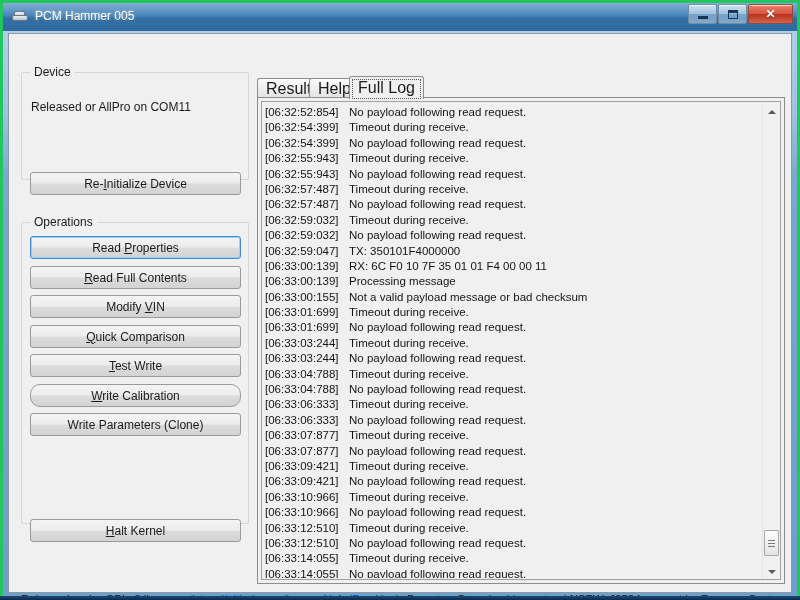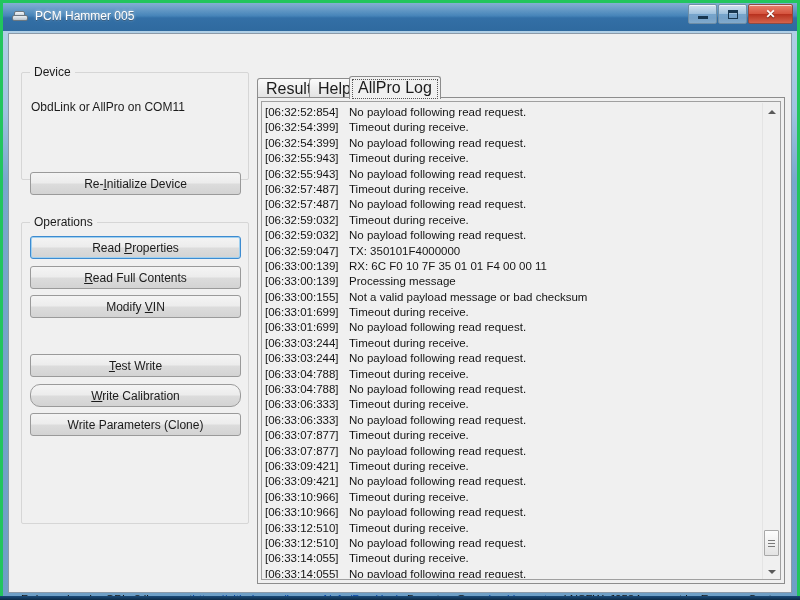--- a/index.html
+++ b/index.html
@@ -292,59 +292,65 @@
         <div class="glyph">✕</div>
       </div>
     </div>
   </div>
 
   <div id="client">
 
     <div class="groupbox" id="deviceGroup">
       <span class="legend">Device</span>
     </div>
-    <div id="deviceLabel">ObdLink or AllPro on COM11</div>
+    <div id="deviceLabel">Released or AllPro on COM11</div>
 
     <div class="btn wide" style="top:138px;">
       <span>Re-<u>I</u>nitialize Device</span>
     </div>
 
     <div class="groupbox" id="operationsGroup">
       <span class="legend">Operations</span>
     </div>
 
     <div class="btn wide focused" style="top:202px;">
       <span>Read <u>P</u>roperties</span>
     </div>
     <div class="btn wide" style="top:232px;">
       <span><u>R</u>ead Full Contents</span>
     </div>
     <div class="btn wide" style="top:261px;">
       <span>Modify <u>V</u>IN</span>
     </div>
+    <div class="btn wide" style="top:291px;">
+      <span><u>Q</u>uick Comparison</span>
+    </div>
     <div class="btn wide" style="top:320px;">
       <span><u>T</u>est Write</span>
     </div>
     <div class="btn wide" style="top:350px;border-radius:10px;">
       <span><u>W</u>rite Calibration</span>
     </div>
     <div class="btn wide" style="top:379px;">
       <span>Write Parameters (Clone)</span>
     </div>
 
+    <div class="btn wide" style="top:485px;">
+      <span><u>H</u>alt Kernel</span>
+    </div>
 
     <div id="tabstrip">
       <div class="tab" style="left:0px;">
         <span>Results</span>
       </div>
       <div class="tab" style="left:52px;">
         <span>Help</span>
       </div>
       <div class="tab selected" style="left:92px;">
-        <span>AllPro Log</span>
+        <span>Full Log</span>
         <span class="focusring"></span>
       </div>
     </div>
 
     <div id="tabpage">
       <div id="logbox">
         <div id="logtext"><span class="logline"><span class="logts">[06:32:52:854]</span><span>No payload following read request.</span></span><span class="logline"><span class="logts">[06:32:54:399]</span><span>Timeout during receive.</span></span><span class="logline"><span class="logts">[06:32:54:399]</span><span>No payload following read request.</span></span><span class="logline"><span class="logts">[06:32:55:943]</span><span>Timeout during receive.</span></span><span class="logline"><span class="logts">[06:32:55:943]</span><span>No payload following read request.</span></span><span class="logline"><span class="logts">[06:32:57:487]</span><span>Timeout during receive.</span></span><span class="logline"><span class="logts">[06:32:57:487]</span><span>No payload following read request.</span></span><span class="logline"><span class="logts">[06:32:59:032]</span><span>Timeout during receive.</span></span><span class="logline"><span class="logts">[06:32:59:032]</span><span>No payload following read request.</span></span><span class="logline"><span class="logts">[06:32:59:047]</span><span>TX: 350101F4000000</span></span><span class="logline"><span class="logts">[06:33:00:139]</span><span>RX: 6C F0 10 7F 35 01 01 F4 00 00 11</span></span><span class="logline"><span class="logts">[06:33:00:139]</span><span>Processing message</span></span><span class="logline"><span class="logts">[06:33:00:155]</span><span>Not a valid payload message or bad checksum</span></span><span class="logline"><span class="logts">[06:33:01:699]</span><span>Timeout during receive.</span></span><span class="logline"><span class="logts">[06:33:01:699]</span><span>No payload following read request.</span></span><span class="logline"><span class="logts">[06:33:03:244]</span><span>Timeout during receive.</span></span><span class="logline"><span class="logts">[06:33:03:244]</span><span>No payload following read request.</span></span><span class="logline"><span class="logts">[06:33:04:788]</span><span>Timeout during receive.</span></span><span class="logline"><span class="logts">[06:33:04:788]</span><span>No payload following read request.</span></span><span class="logline"><span class="logts">[06:33:06:333]</span><span>Timeout during receive.</span></span><span class="logline"><span class="logts">[06:33:06:333]</span><span>No payload following read request.</span></span><span class="logline"><span class="logts">[06:33:07:877]</span><span>Timeout during receive.</span></span><span class="logline"><span class="logts">[06:33:07:877]</span><span>No payload following read request.</span></span><span class="logline"><span class="logts">[06:33:09:421]</span><span>Timeout during receive.</span></span><span class="logline"><span class="logts">[06:33:09:421]</span><span>No payload following read request.</span></span><span class="logline"><span class="logts">[06:33:10:966]</span><span>Timeout during receive.</span></span><span class="logline"><span class="logts">[06:33:10:966]</span><span>No payload following read request.</span></span><span class="logline"><span class="logts">[06:33:12:510]</span><span>Timeout during receive.</span></span><span class="logline"><span class="logts">[06:33:12:510]</span><span>No payload following read request.</span></span><span class="logline"><span class="logts">[06:33:14:055]</span><span>Timeout during receive.</span></span><span class="logline"><span class="logts">[06:33:14:055]</span><span>No payload following read request.</span></span></div>
 
         <div id="scrollbar">
           <div class="sbarrow up">

